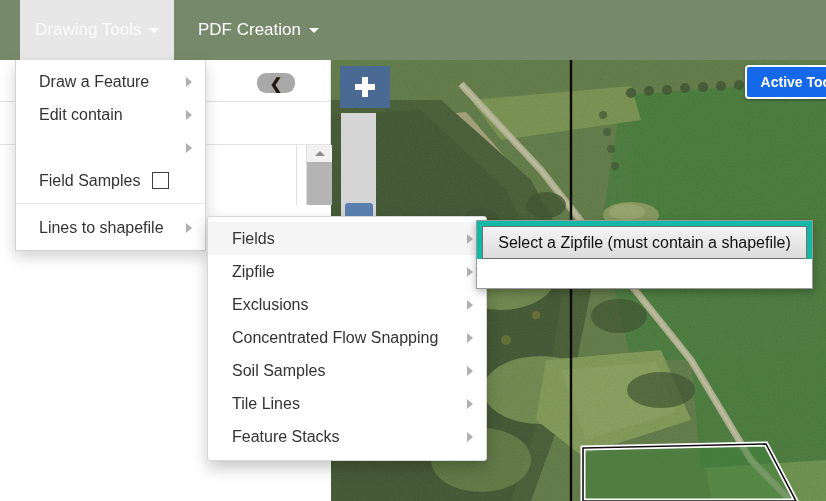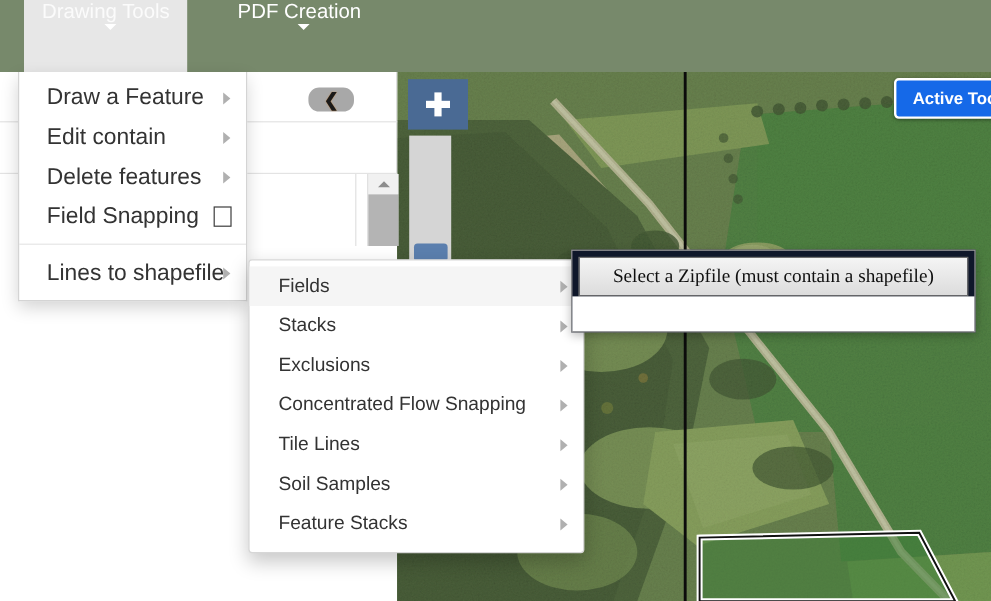--- a/index.html
+++ b/index.html
@@ -17,21 +17,20 @@
     z-index:40;
   }
   .nav-item{
     position:absolute;top:0;height:60px;
     display:flex;align-items:center;
     padding:0 15px;
     color:#ffffff;font-size:17px;
     box-sizing:border-box;
     cursor:pointer;
     white-space:nowrap;
-    flex-direction:column;
   }
   #nav-drawing-tools{left:20px;background:#e7e7e7;color:#f2f2f2;}
   #nav-drawing-tools .nav-label{color:#fbfbfb;}
   #nav-pdf{left:183px;}
   .caret{
     display:inline-block;margin-left:8px;
     width:0;height:0;
     border-left:5px solid transparent;
     border-right:5px solid transparent;
     border-top:5px solid #ffffff;
@@ -143,21 +142,21 @@
   #drawing-tools-menu{
     position:absolute;left:15px;top:60px;width:191px;
     background:#ffffff;border:1px solid #d4d4d4;border-top:none;
     box-shadow:0 6px 14px rgba(0,0,0,.18);
     z-index:60;padding:5px 0 6px 0;
     box-sizing:border-box;
   }
   .mi{
     position:relative;display:flex;align-items:center;
     height:33px;padding:0 12px 0 23px;
-    font-size:19px;color:#333333;cursor:pointer;
+    font-size:16px;color:#333333;cursor:pointer;
     white-space:nowrap;box-sizing:border-box;
   }
   .mi.highlight{background:#f5f5f5;}
   .mi .mi-label{flex:0 0 auto;}
   .mi .arrow{
     position:absolute;right:13px;top:50%;margin-top:-5px;
     width:0;height:0;
     border-top:5px solid transparent;border-bottom:5px solid transparent;
     border-left:6px solid #b0b0b0;
   }
@@ -171,24 +170,24 @@
   #feature-submenu{
     position:absolute;left:207px;top:216px;width:280px;
     background:#ffffff;border:1px solid #d7d7d7;border-radius:3px;
     box-shadow:0 7px 16px rgba(0,0,0,.22);
     z-index:65;padding:5px 0 7px 0;box-sizing:border-box;
   }
   #feature-submenu .mi{height:33px;padding-left:24px;font-size:16px;}
 
   
   #zipfile-popup{
-    position:absolute;left:476px;top:208px;width:337px;
-    background:#0f172a;border:1px solid #9a9a9a;
+    position:absolute;left:476px;top:220px;width:337px;
+    background:#14b8a6;border:1px solid #9a9a9a;
     box-shadow:0 3px 8px rgba(0,0,0,.28);
-    z-index:70;box-sizing:border-box;font-family:Liberation Serif, serif;
+    z-index:70;box-sizing:border-box;
   }
   #zipfile-button{
     margin:5px 5px 0 5px;height:31px;
     border:1px solid #707070;
     background:linear-gradient(#f4f4f4,#dcdcdc);
     display:flex;align-items:center;justify-content:center;
     font-size:16px;color:#101010;cursor:pointer;white-space:nowrap;
   }
   #zipfile-body{height:29px;background:#ffffff;}
 </style>
@@ -341,59 +340,58 @@
 <div id="drawing-tools-menu">
   <div class="mi">
     <span class="mi-label">Draw a Feature</span>
     <span class="arrow"></span>
   </div>
   <div class="mi">
     <span class="mi-label">Edit contain</span>
     <span class="arrow"></span>
   </div>
   <div class="mi">
-    <span class="mi-label">Delete features</span>
-    <span class="arrow"></span>
-  </div>
-  <div class="mi">
-    <span class="mi-label">Field Snapping</span>
+    <span class="arrow"></span>
+  </div>
+  <div class="mi">
+    <span class="mi-label">Field Samples</span>
     <span class="checkbox"></span>
   </div>
 
   <div class="menu-sep"></div>
 
   <div class="mi">
     <span class="mi-label">Lines to shapefile</span>
     <span class="arrow"></span>
   </div>
 </div>
 
 <div id="feature-submenu">
   <div class="mi highlight">
     <span class="mi-label">Fields</span>
     <span class="arrow"></span>
   </div>
   <div class="mi">
-    <span class="mi-label">Stacks</span>
+    <span class="mi-label">Zipfile</span>
     <span class="arrow"></span>
   </div>
   <div class="mi">
     <span class="mi-label">Exclusions</span>
     <span class="arrow"></span>
   </div>
   <div class="mi">
     <span class="mi-label">Concentrated Flow Snapping</span>
     <span class="arrow"></span>
   </div>
   <div class="mi">
+    <span class="mi-label">Soil Samples</span>
+    <span class="arrow"></span>
+  </div>
+  <div class="mi">
     <span class="mi-label">Tile Lines</span>
-    <span class="arrow"></span>
-  </div>
-  <div class="mi">
-    <span class="mi-label">Soil Samples</span>
     <span class="arrow"></span>
   </div>
   <div class="mi">
     <span class="mi-label">Feature Stacks</span>
     <span class="arrow"></span>
   </div>
 </div>
 
 <div id="zipfile-popup">
   <div id="zipfile-button">Select a Zipfile (must contain a shapefile)</div>

